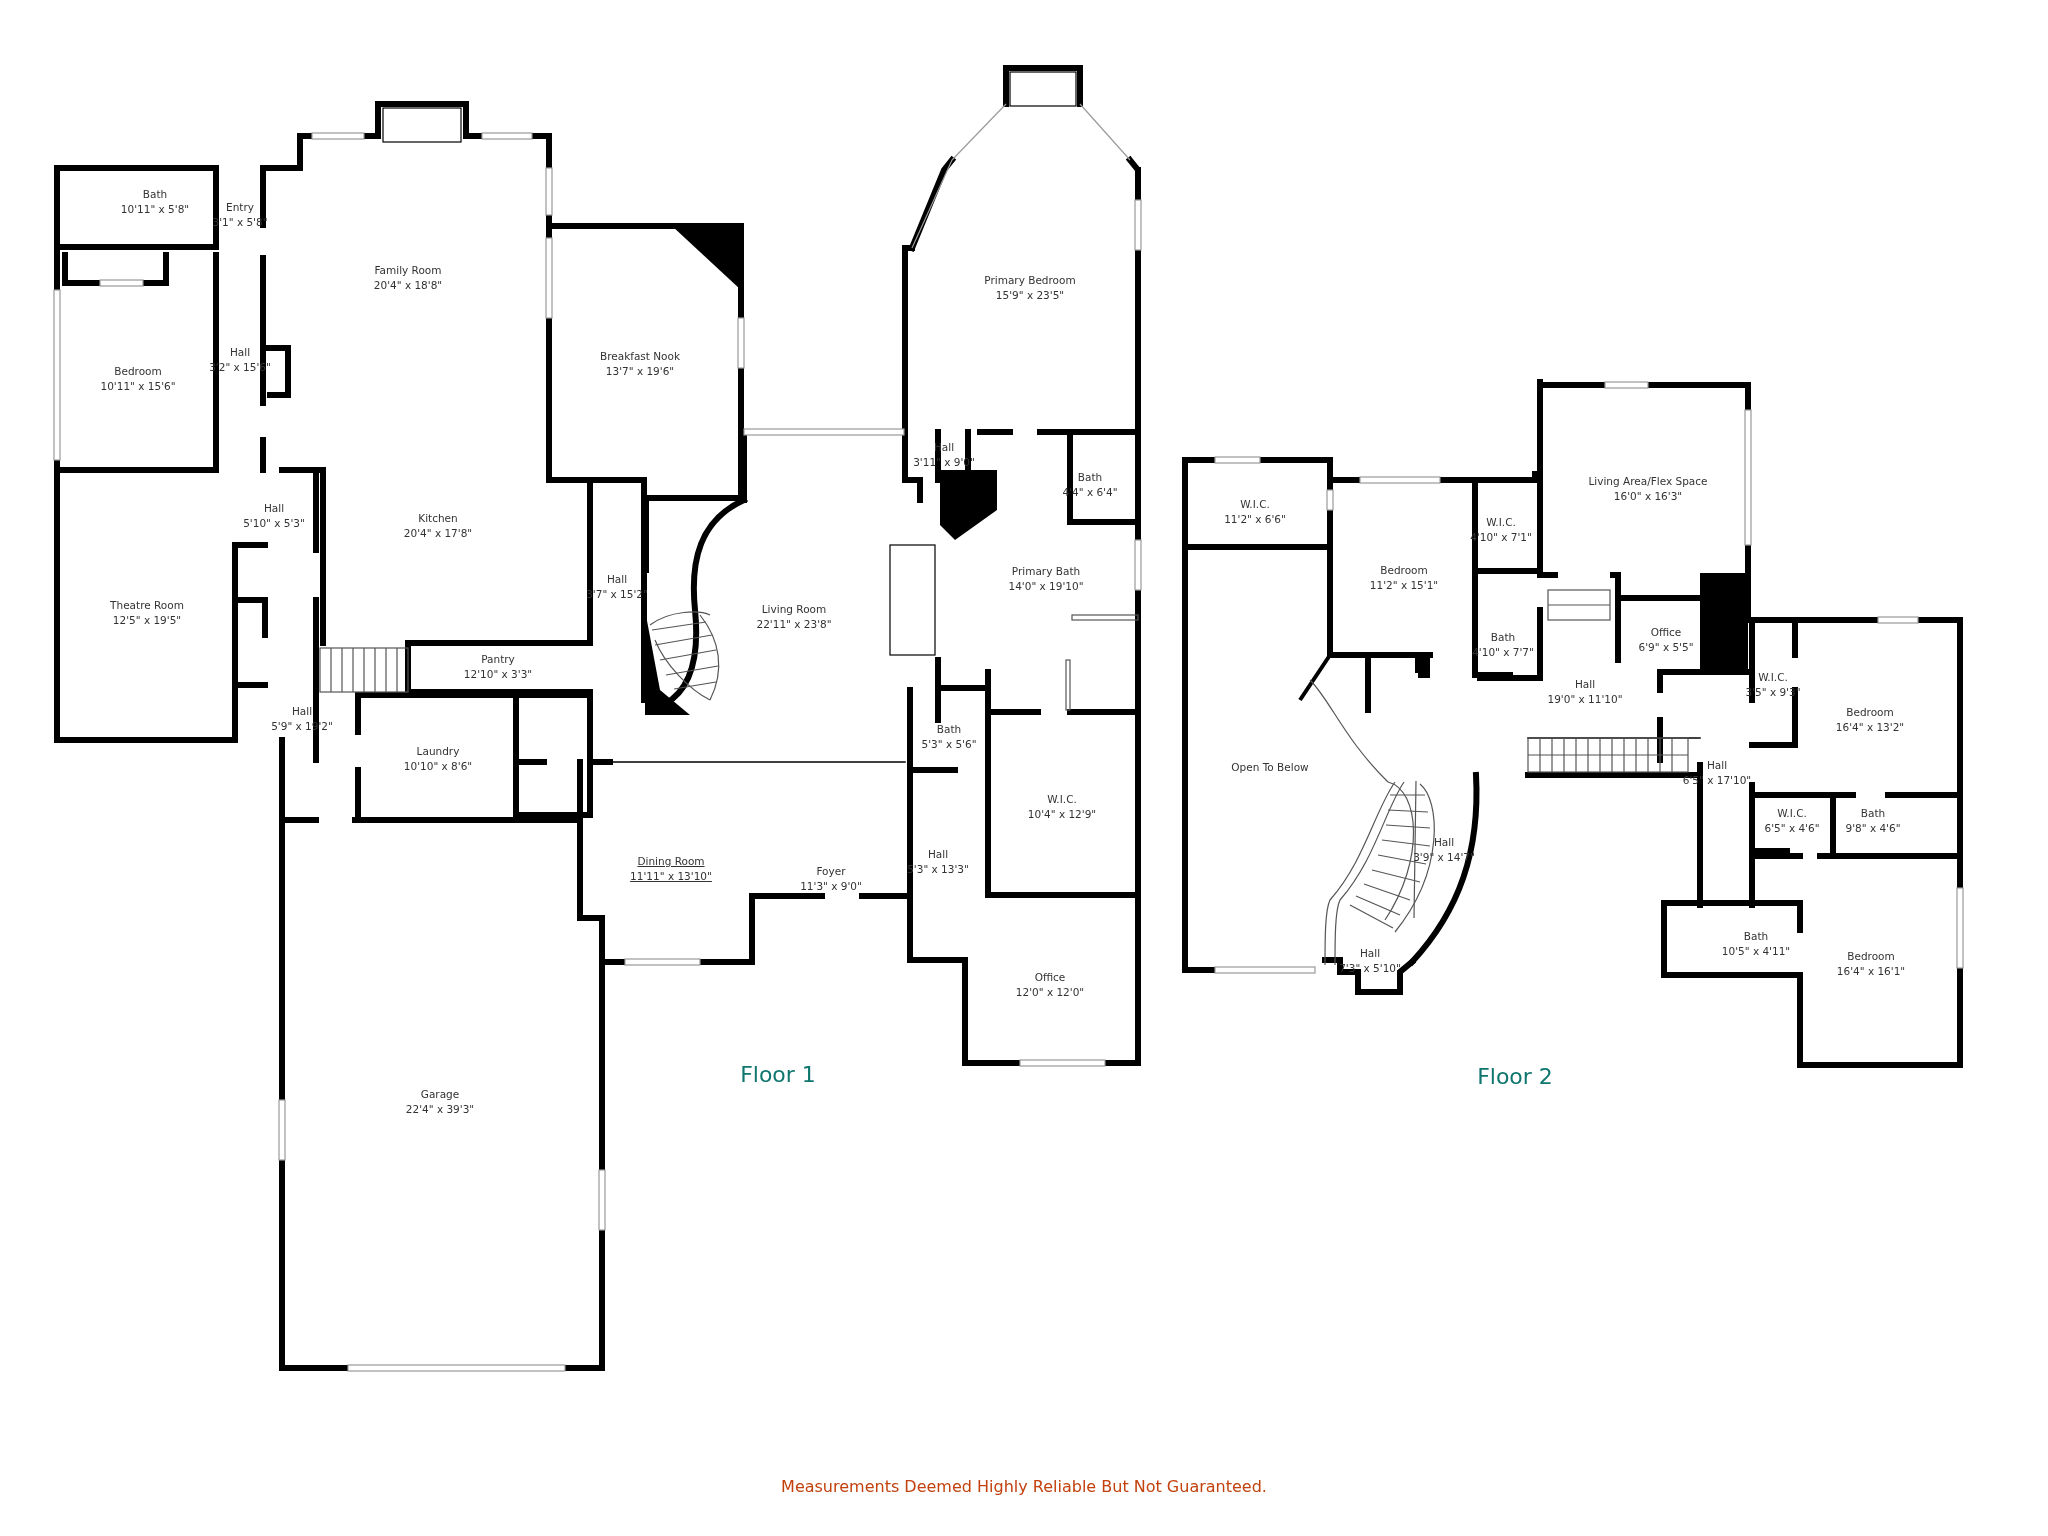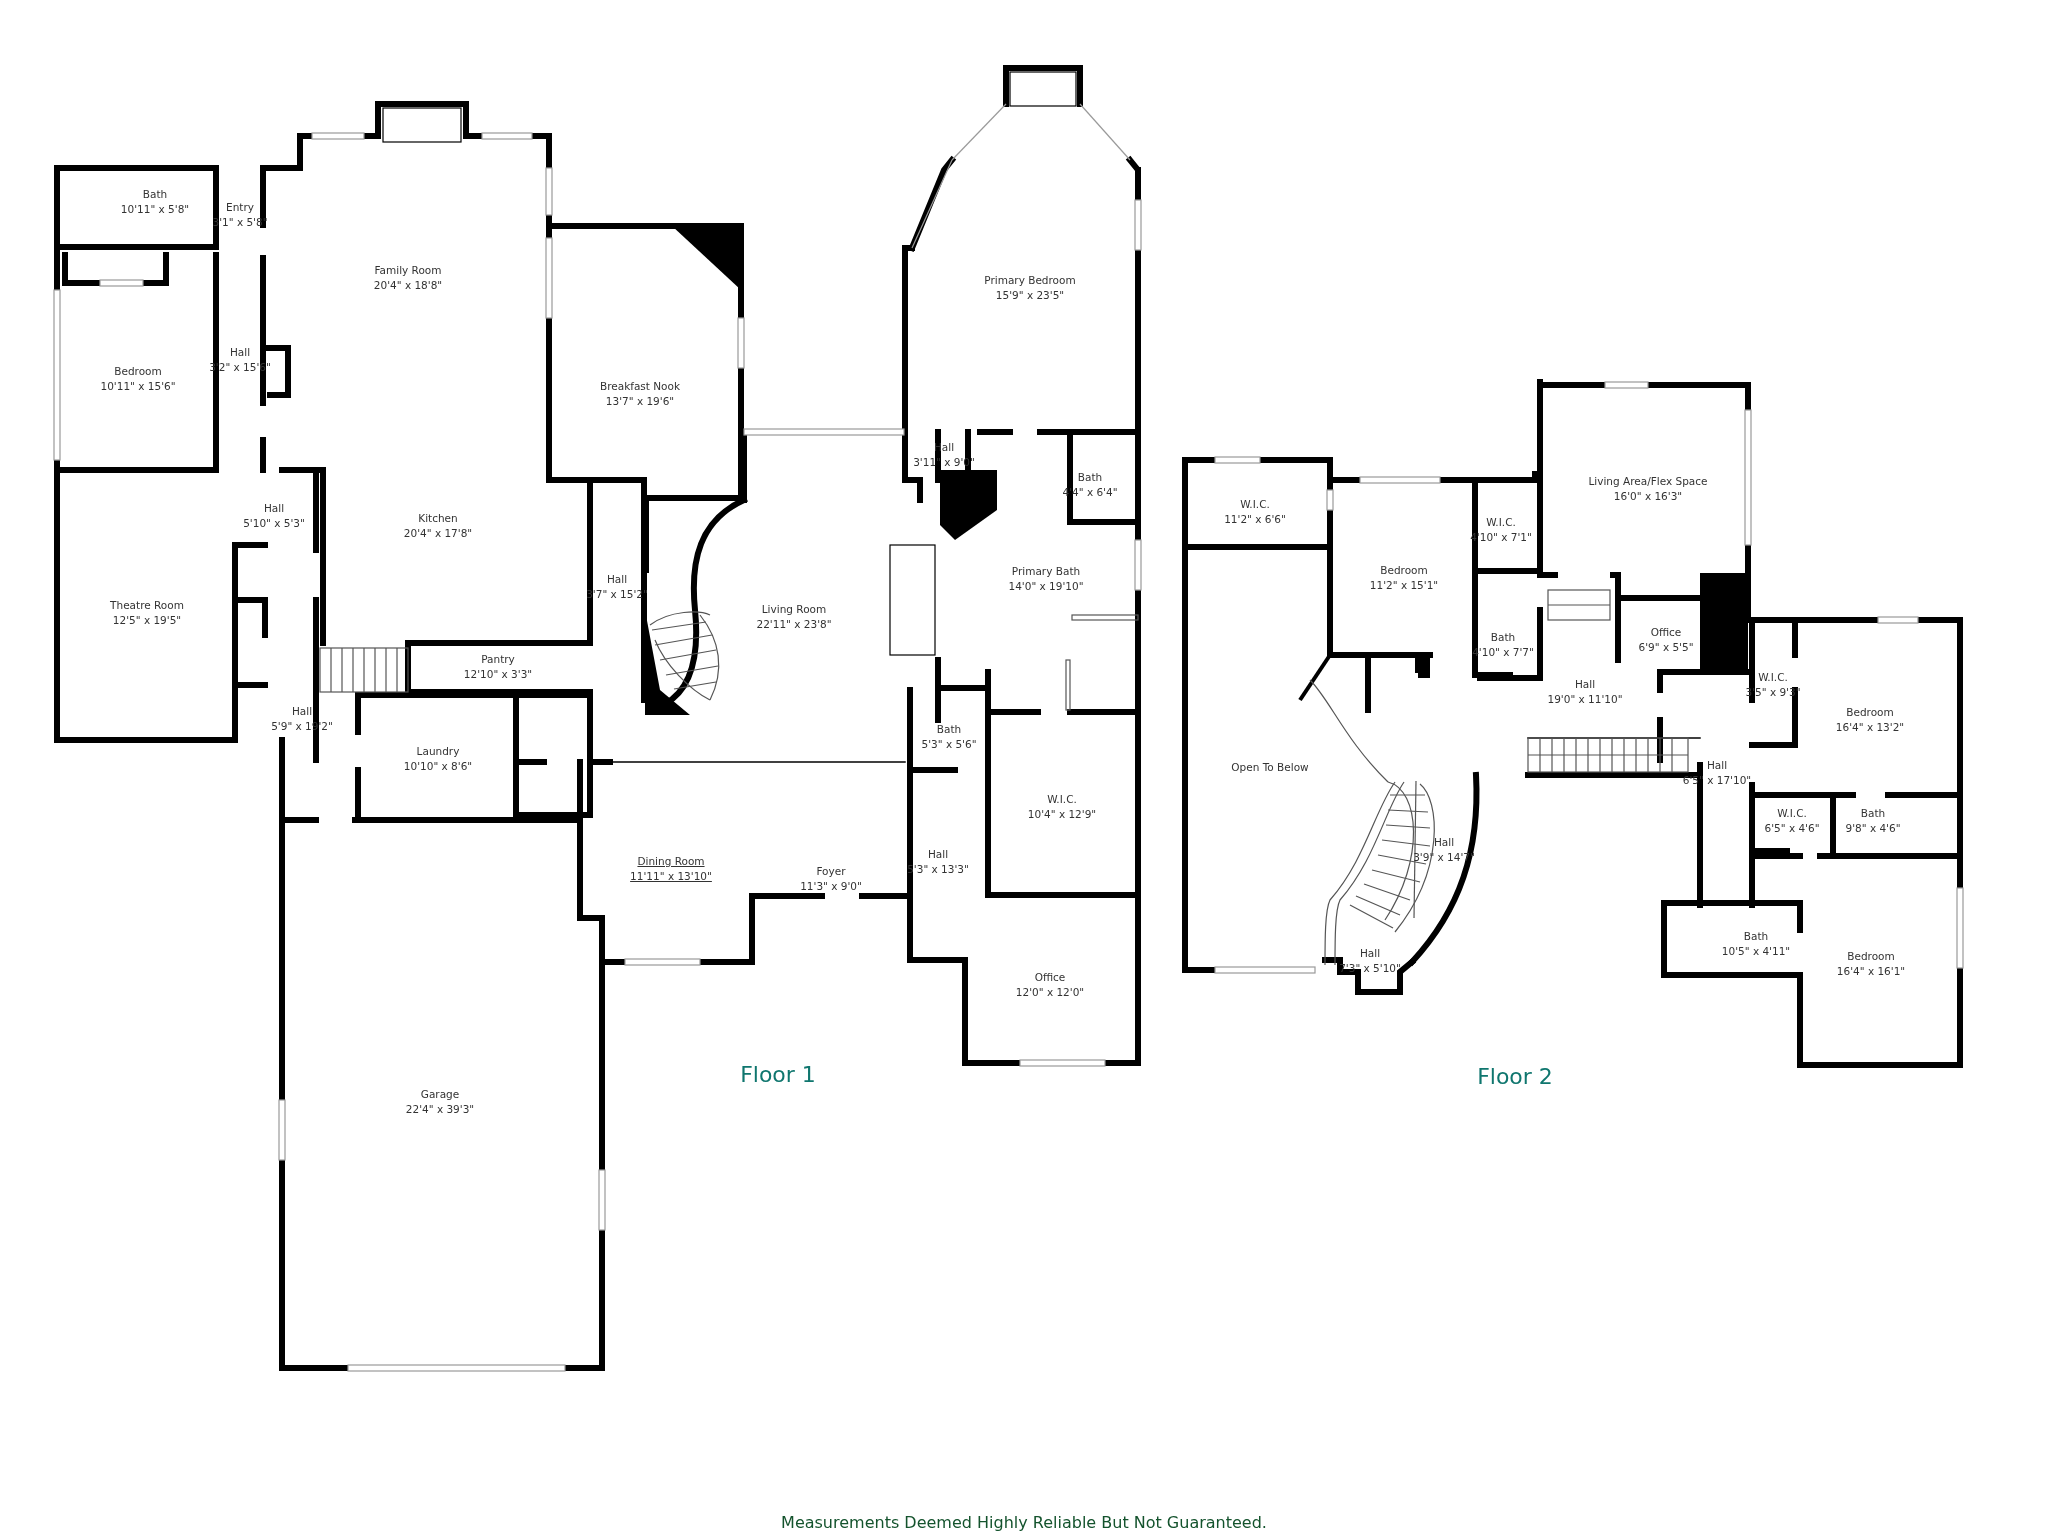--- a/index.html
+++ b/index.html
@@ -7,21 +7,21 @@
   svg { position:absolute; left:0; top:0; }
   .wall { fill:none; stroke:#000; stroke-width:6; stroke-linecap:square; stroke-linejoin:miter; }
   .wall-thin { fill:none; stroke:#000; stroke-width:4; }
   .win { stroke:#9a9a9a; stroke-width:1.2; fill:#fff; }
   .stair { fill:none; stroke:#555; stroke-width:1.2; }
   .hatch { fill:#fff; stroke:#000; stroke-width:1.2; }
   .solid { fill:#000; }
   .label { position:absolute; transform:translate(-50%,-50%); text-align:center; color:#333; font-size:10.5px; line-height:15px; white-space:nowrap; pointer-events:none; }
   .label .nm, .label .dm { display:block; }
   .floor-title { position:absolute; transform:translate(-50%,-50%); font-size:22px; color:#0f766e; font-family:"DejaVu Sans", sans-serif; }
-  .disclaimer { position:absolute; left:50%; top:1486px; transform:translate(-50%,-50%); font-size:16px; color:#14532d;margin-top:36px; }
+  .disclaimer { position:absolute; left:50%; top:1486px; transform:translate(-50%,-50%); font-size:16px; color:#c2410c; }
 </style>
 </head>
 <body>
 
 <svg width="2048" height="1536" viewBox="0 0 2048 1536" xmlns="http://www.w3.org/2000/svg">
 
   <g>
 
     <polyline class="wall" points="57,168 216,168 216,247"></polyline>
     <polyline class="wall" points="57,168 57,740 235,740"></polyline>
@@ -305,21 +305,21 @@
       <span class="dm">10'11" x 15'6"</span>
     </div>
   <div class="label" style="left:240px;top:360px;">
       <span class="nm">Hall</span>
       <span class="dm">3'2" x 15'6"</span>
     </div>
   <div class="label" style="left:408px;top:278px;">
       <span class="nm">Family Room</span>
       <span class="dm">20'4" x 18'8"</span>
     </div>
-  <div class="label" style="left:640px;top:394px;">
+  <div class="label" style="left:640px;top:364px;">
       <span class="nm">Breakfast Nook</span>
       <span class="dm">13'7" x 19'6"</span>
     </div>
   <div class="label" style="left:1030px;top:288px;">
       <span class="nm">Primary Bedroom</span>
       <span class="dm">15'9" x 23'5"</span>
     </div>
   <div class="label" style="left:274px;top:516px;">
       <span class="nm">Hall</span>
       <span class="dm">5'10" x 5'3"</span>

